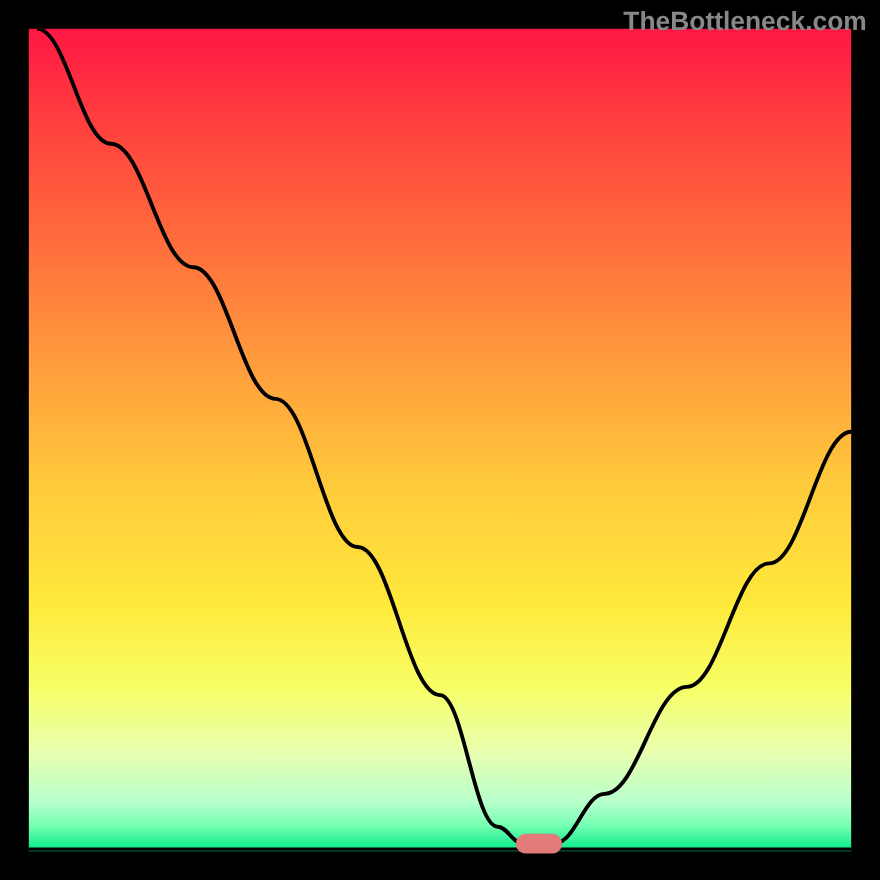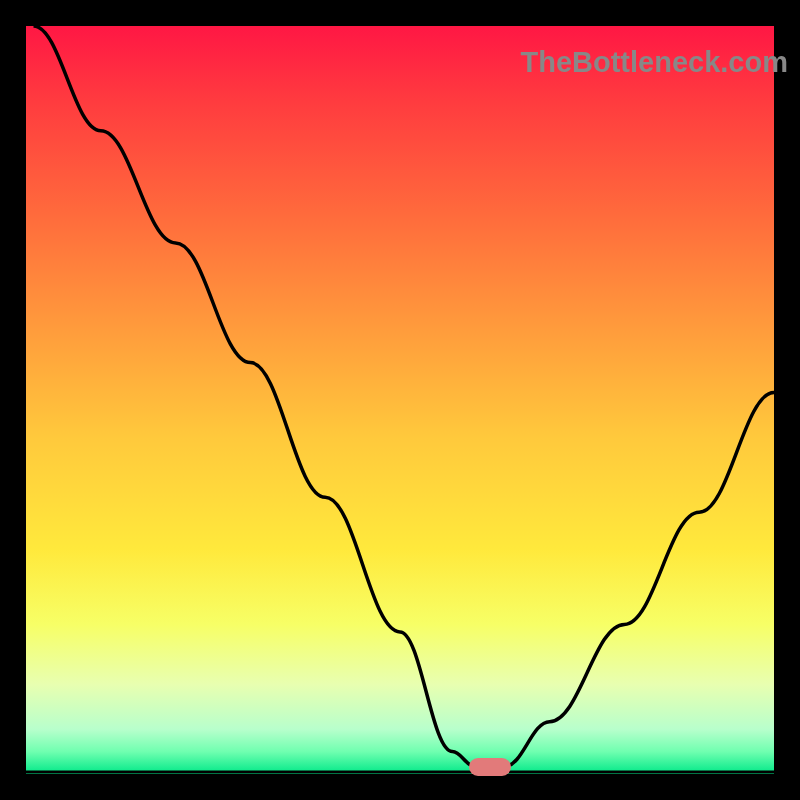--- a/index.html
+++ b/index.html
@@ -1,18 +1,18 @@
 <!DOCTYPE html>
 <html><head>
 <meta charset="utf-8">
 <style>
 * { margin: 0; padding: 0; box-sizing: border-box; }
 body { width: 800px; height: 800px; background: #000; position: relative; font-family: Arial, sans-serif; }
 .chart-container { position: absolute; top: 0; left: 0; width: 800px; height: 800px; }
-.watermark { position: absolute; top: 6px; right: 12px; color: #888; font-size: 29px; font-weight: bold; z-index: 10; margin-top: 40px; }
+.watermark { position: absolute; top: 6px; right: 12px; color: #888; font-size: 24px; font-weight: bold; z-index: 10; }
 .plot-area { position: absolute; top: 26px; left: 26px; width: 748px; height: 748px; }
 .gradient-bg { position: absolute; top: 0; left: 0; width: 100%; height: 100%; }
 .curve-svg { position: absolute; top: 0; left: 0; width: 100%; height: 100%; }
 .marker { position: absolute; width: 42px; height: 18px; background: #e27a7a; border-radius: 9px; transform: translate(-50%, -50%); }
 </style>
 </head>
 <body>
 
 <div class="chart-container">
   <div class="watermark">TheBottleneck.com</div>

